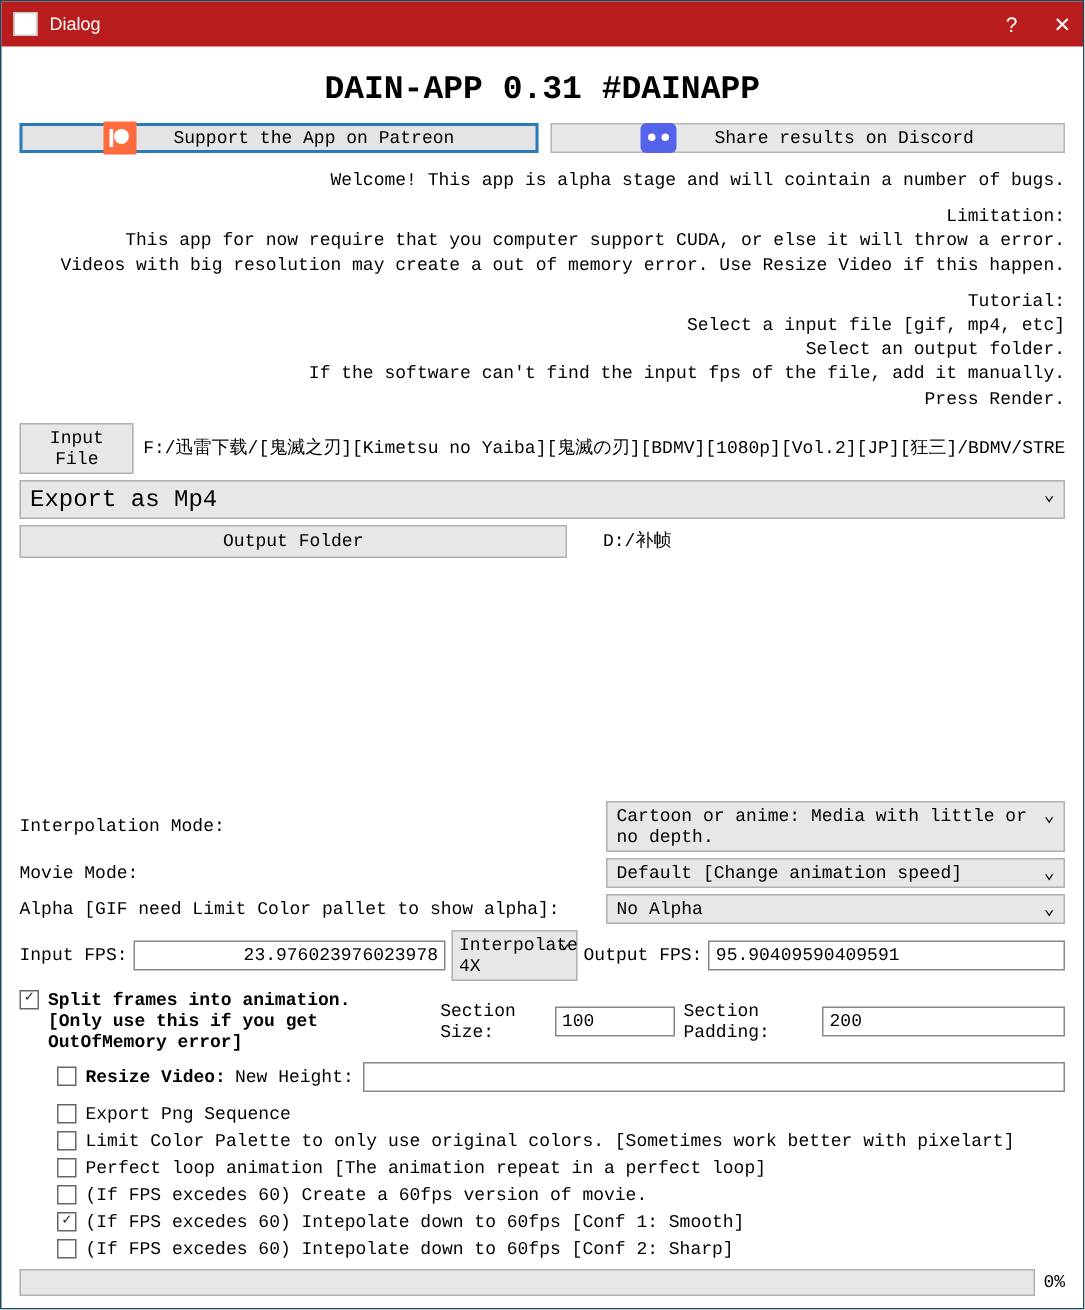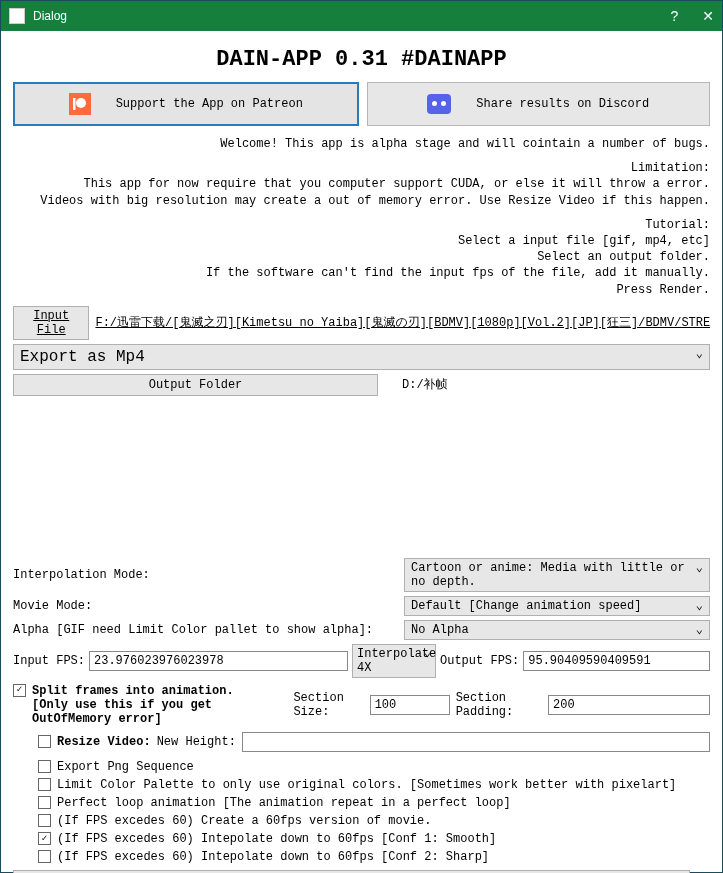--- a/index.html
+++ b/index.html
@@ -11,21 +11,21 @@
   height: 873px;
   overflow: hidden;
 }
 .window {
   width: 723px;
   height: 873px;
   background: #fff;
   border: 1px solid #1a4a5c;
 }
 .titlebar {
-  background: #15803d;
+  background: #b91c1c;
   color: #fff;
   height: 30px;
   display: flex;
   align-items: center;
   padding: 0 8px;
   font-family: "Segoe UI", sans-serif;
   font-size: 12px;
 }
 .titlebar .icon-box {
   width: 16px; height: 16px;
@@ -51,21 +51,21 @@
   font-family: "SimSun", "Courier New", monospace;
   margin: 6px 0 10px 0;
 }
 .promo-row {
   display: flex;
   gap: 8px;
   margin-bottom: 10px;
 }
 .promo-btn {
   flex: 1;
-  height: 44px;
+  height: 20px;
   background: #e7e7e7;
   border: 1px solid #b5b5b5;
   display: flex;
   align-items: center;
   justify-content: center;
   gap: 25px;
   font-family: "SimSun", "Courier New", monospace;
   font-size: 12px;
 }
 .promo-btn.selected {
@@ -102,21 +102,20 @@
   line-height: 1.35;
   white-space: pre-wrap;
   margin-bottom: 8px;
   text-align: right;
 }
 .file-row {
   display: flex;
   align-items: center;
   gap: 6px;
   margin-bottom: 4px;
-  text-decoration: underline;
 }
 .small-btn {
   background: #e7e7e7;
   border: 1px solid #b0b0b0;
   padding: 2px 6px;
   font-family: inherit;
   font-size: 12px;
 }
 .path-text {
   font-size: 12px;
@@ -311,21 +310,21 @@
       <span class="label-col">Movie Mode:</span>
       <div class="combo-right">Default [Change animation speed]</div>
     </div>
     <div class="form-row">
       <span class="label-col">Alpha [GIF need Limit Color pallet to show alpha]:</span>
       <div class="combo-right">No Alpha</div>
     </div>
 
     <div class="fps-row">
       <span>Input FPS:</span>
-      <input class="text-input" style="width: 259px;" value="23.976023976023978">
+      <input class="text-input" style="width: 208px; text-align: right;" value="23.976023976023978">
       <div class="combo-small" style="width:84px">Interpolate 4X</div>
       <span>Output FPS:</span>
       <input class="text-input" style="flex: 1 1 0%;" value="95.90409590409591">
     </div>
 
     <div class="section-row" style="margin-bottom:6px">
       <div class="section-left">
         <span class="checkbox checked"></span>
         <span class="bold"><span>Split frames into animation.</span><br><span>[Only use this if you get OutOfMemory error]</span></span>
       </div>

